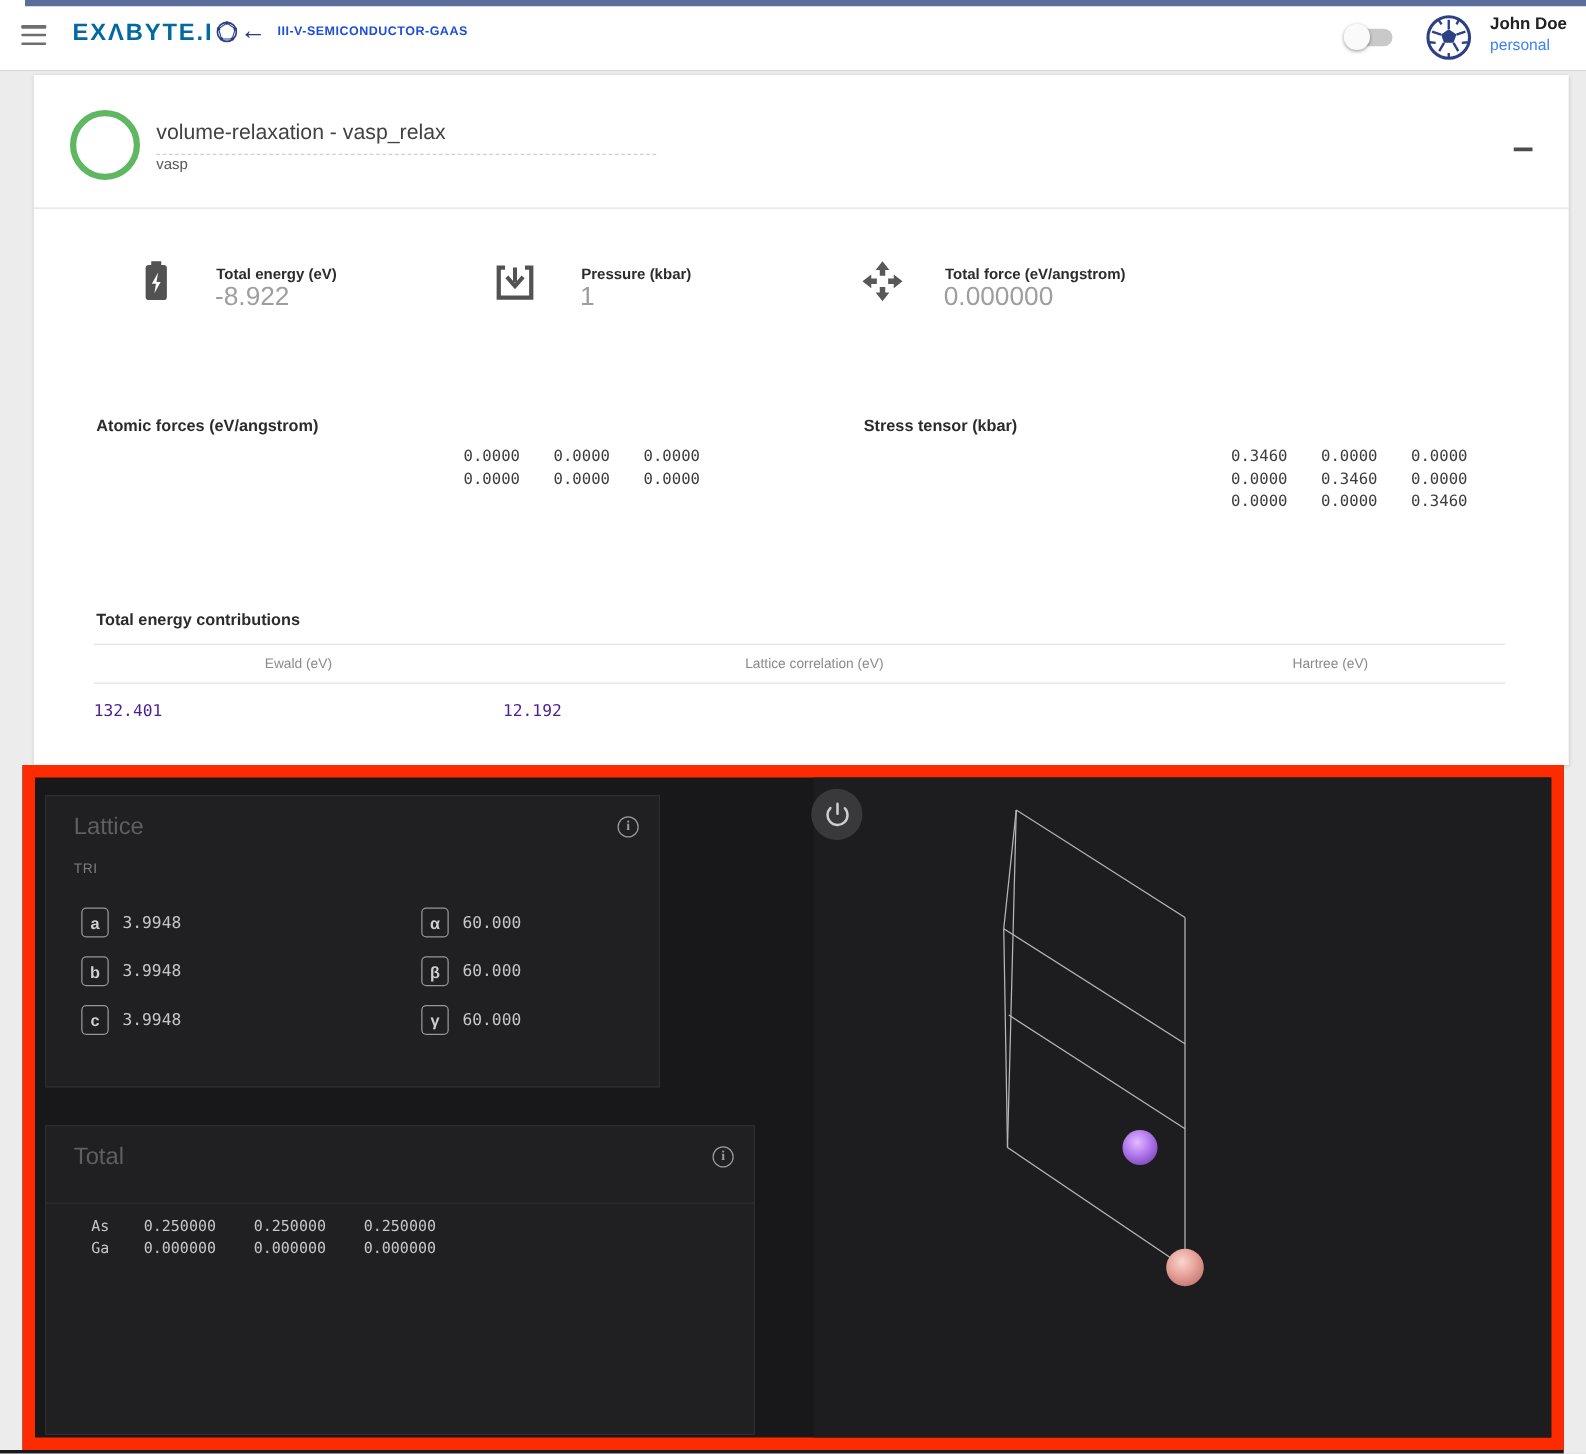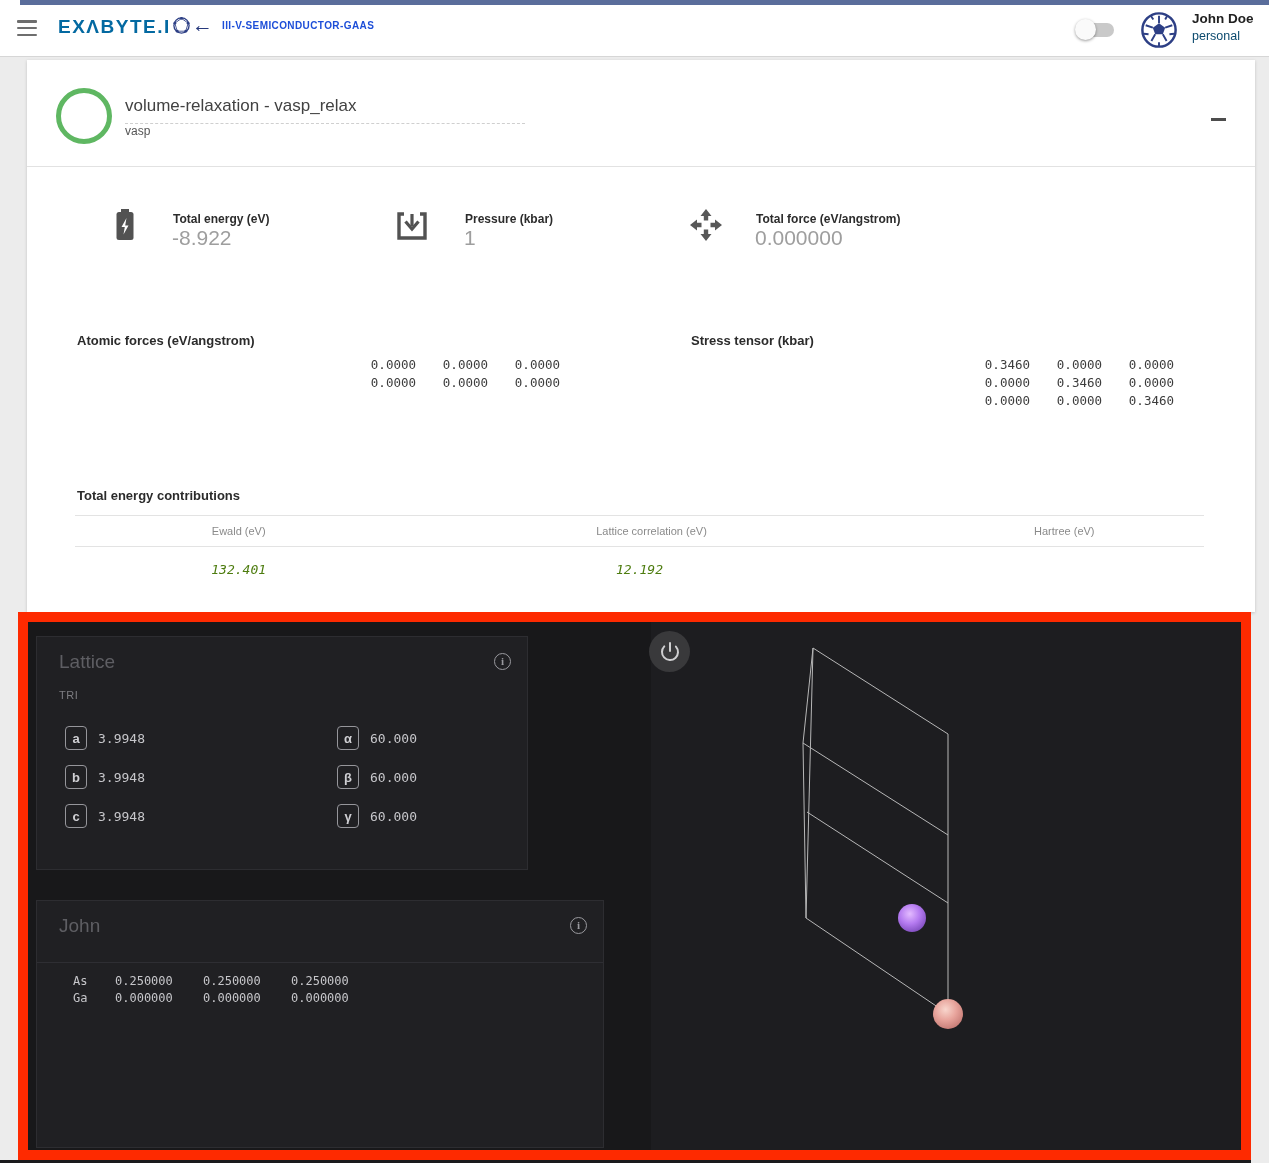--- a/index.html
+++ b/index.html
@@ -13,21 +13,21 @@
   .hamburger i { display:block; width:20px; height:2.6px; background:#6e6e6e; margin-bottom:4.2px; border-radius:1px; }
   .logo { position:absolute; left:58px; top:16px; display:flex; color:#0369a1; }
   .logo-text { font-size:19px; font-weight:bold; letter-spacing:1.5px; }
   .back-arrow { position:absolute; left:192px; top:13px; font-size:21px; color:#27397c; font-weight:bold; cursor:pointer; }
   .breadcrumb { position:absolute; left:222px; top:20px; font-size:10px; font-weight:bold; letter-spacing:.4px; color:#1d4ed8; }
   .toggle { position:absolute; left:1079px; top:23px; width:35px; height:14px; background:#c9c9c9; border-radius:7px; cursor:pointer; }
   .toggle .knob { position:absolute; left:-4px; top:-4px; width:21px; height:21px; border-radius:50%; background:#fafafa; box-shadow:0 1px 3px rgba(0,0,0,.4); }
   .avatar { position:absolute; left:1140px; top:11px; width:38px; height:38px; }
   .usermeta { position:absolute; left:1192px; top:12px; line-height:1.1; }
   .user-name { font-size:13.5px; font-weight:bold; color:#212121; }
-  .user-account { font-size:12.5px; color:#0c4a6e; margin-top:3px; }
+  .user-account { font-size:12.5px; color:#3b82f6; margin-top:3px; }
 
   
   .card { position:absolute; left:27px; top:60px; width:1228px; height:552px; background:#ffffff; box-shadow:0 1px 3px rgba(0,0,0,.18); }
   .ring { position:absolute; left:29px; top:28px; width:56px; height:56px; border:5px solid #5fb762; border-radius:50%; }
   .job-title { position:absolute; left:98px; top:36px; width:400px; font-size:17px; color:#424242; padding-bottom:7px; border-bottom:1px dashed #cfcfcf; }
   .job-engine { position:absolute; left:98px; top:64px; font-size:12px; color:#555555; }
   .collapse-bar { position:absolute; left:1184px; top:58px; width:15px; height:3px; background:#4d4d4d; cursor:pointer; }
   .header-divider { position:absolute; left:0; top:106px; width:100%; border-top:1px solid #e2e2e2; }
 
   .metric-icon { position:absolute; }
@@ -35,21 +35,21 @@
   .metric-value { position:absolute; font-size:21px; color:#9e9e9e; }
 
   .section-title { position:absolute; font-size:13px; font-weight:bold; color:#2b2b2b; }
   .matrix { position:absolute; display:grid; grid-template-columns:repeat(3,72px); font-family:"DejaVu Sans Mono", monospace; font-size:12.5px; color:#3d3d3d; line-height:18px; }
   .matrix span { text-align:right; }
 
   .energy-table { position:absolute; left:48px; top:455px; width:1129px; }
   .et-headers { display:grid; grid-template-columns:29% 42% 29%; border-top:1px solid #e3e3e3; border-bottom:1px solid #e3e3e3; padding:9px 0 9px 0;gap:12px; }
   .et-headers span { text-align:center; font-size:11px; color:#8a8a8a; }
   .et-values { display:grid; grid-template-columns:29% 42% 29%; padding-top:15px; }
-  .et-values span { text-align:center; font-family:"DejaVu Sans Mono", monospace; font-size:13px; color:#4d7c0f;font-style:italic; }
+  .et-values span { font-family:"DejaVu Sans Mono", monospace; font-size:13px; color:#4c1d95; }
 
   
   .dark-section { position:absolute; left:18px; top:612px; width:1233px; height:548px; border:10px solid #fe2a00; background:#18181a; }
   .panel { position:absolute; background:#202023; border:1px solid #2d2d31; }
   .lattice-panel { left:8px; top:14px; width:492px; height:234px; }
   .basis-panel { left:8px; top:278px; width:568px; height:248px; }
   .panel-title { position:absolute; left:22px; top:14px; font-size:19px; color:#5e5e63; }
   .panel-sub { position:absolute; left:22px; top:52px; font-size:11px; letter-spacing:.5px; color:#7d7d82; }
   .info-btn { position:absolute; right:16px; top:16px; width:17px; height:17px; border:1.5px solid #9a9a9f; border-radius:50%; color:#9a9a9f; font-size:11px; font-weight:bold; text-align:center; line-height:14px; cursor:pointer; font-family:"Liberation Serif", serif; }
   .lat-row { position:absolute; display:flex; align-items:center; height:24px; }
@@ -199,21 +199,21 @@
         <span class="lat-box">β</span>
         <span class="lat-val">60.000</span>
       </div>
       <div class="lat-row" style="left:300px; top:167px;">
         <span class="lat-box">γ</span>
         <span class="lat-val">60.000</span>
       </div>
     </div>
 
     <div class="panel basis-panel">
-      <span class="panel-title">John</span>
+      <span class="panel-title">Total</span>
       <span class="info-btn">i</span>
       <div class="basis-divider"></div>
       <div class="basis-rows">
         <span>As</span>
         <span>0.250000</span>
         <span>0.250000</span>
         <span>0.250000</span>
         <span>Ga</span>
         <span>0.000000</span>
         <span>0.000000</span>

